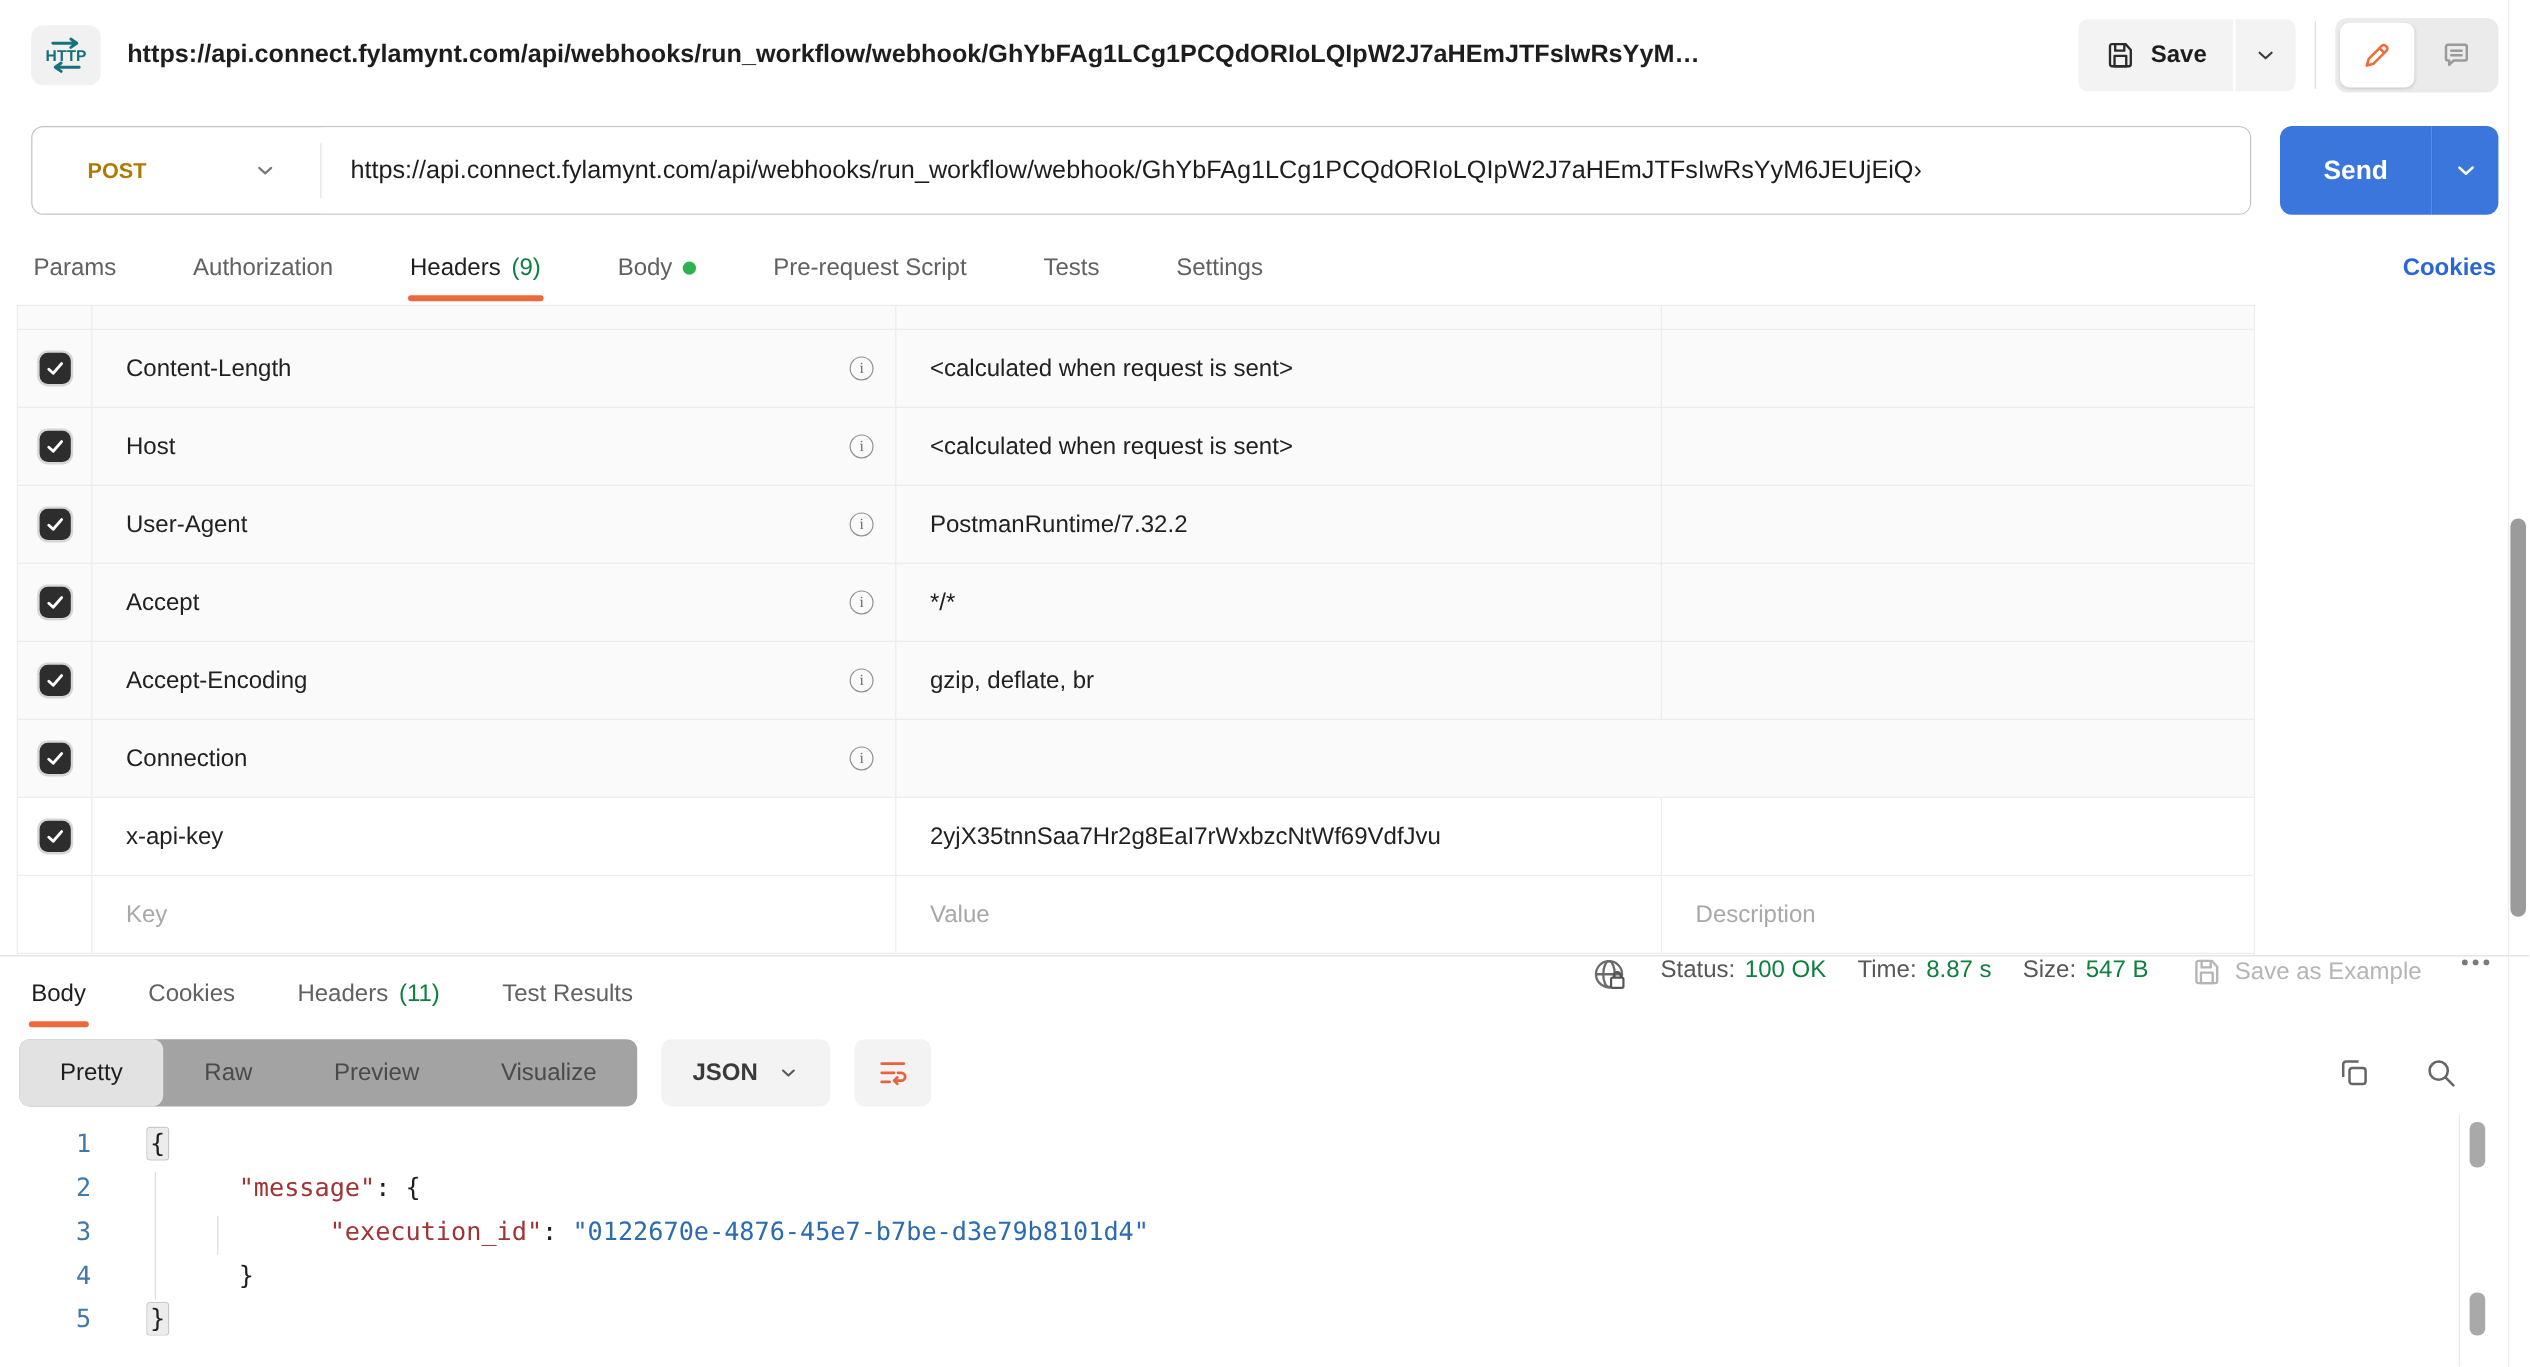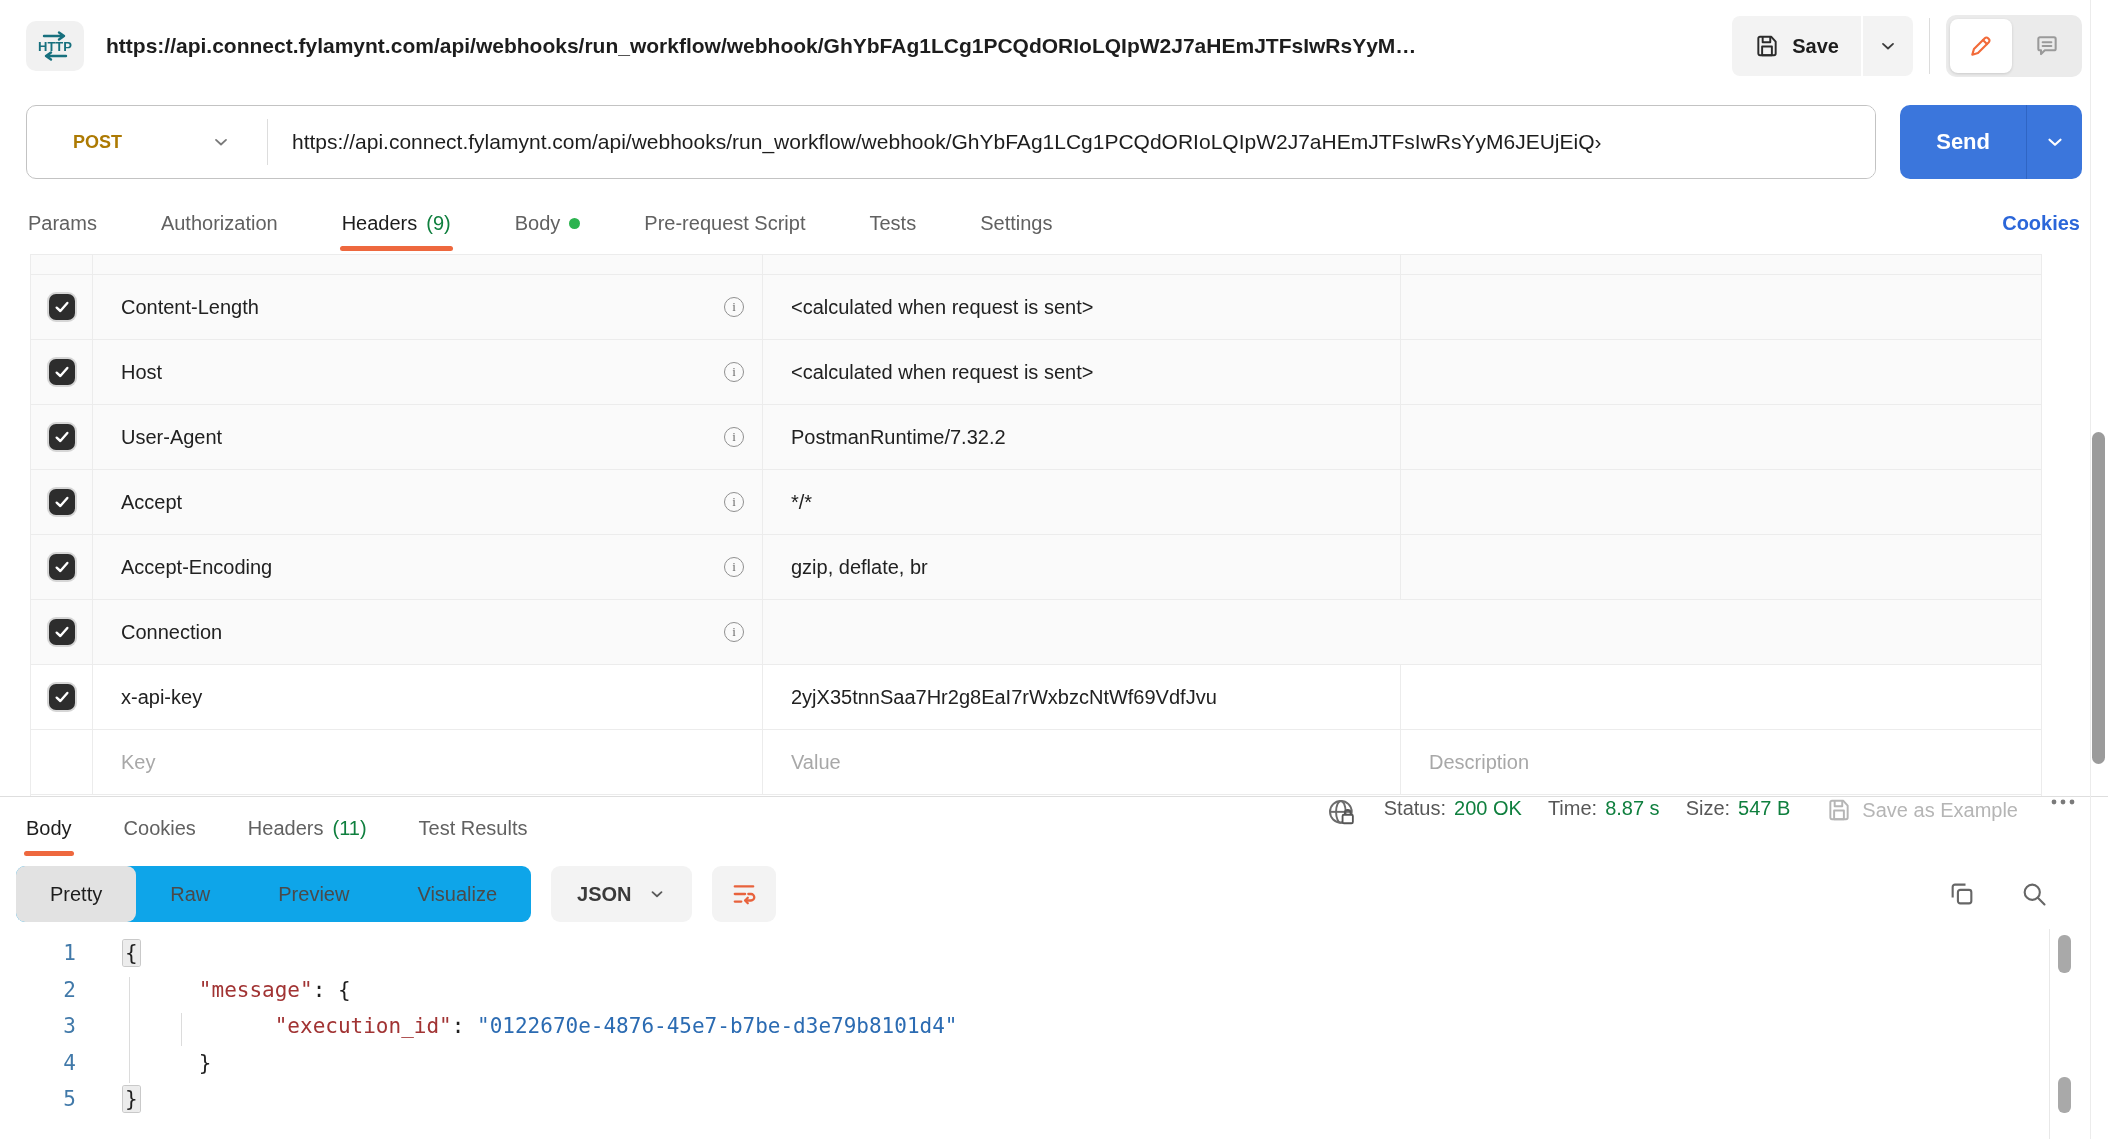--- a/index.html
+++ b/index.html
@@ -46,21 +46,21 @@
   .req-tabs { height:62px; display:flex; align-items:stretch; padding:0 28px; gap:64px; }
   .tab { position:relative; display:flex; align-items:center; gap:9px; font-size:20px; color:#616161; }
   .tab.active { color:#1d1d1d; font-weight:500; }
   .tab.active::after { content:""; position:absolute; left:-2px; right:-2px; bottom:3px;
     height:5px; border-radius:3px; background:#ee683e; }
   .tab .count { color:#0f7f3e; }
   .tab .dot { width:11px; height:11px; border-radius:50%; background:#2cb34f; }
   .cookies-link { margin-left:auto; align-self:center; color:#2b66d9; font-weight:700; font-size:20px; }
 
   
-  .headers-table { margin-left:30px; width:2012px; height:542px; overflow:hidden;
+  .headers-table { margin-left:14px; width:1865px; height:542px; overflow:hidden;
     border-top:1px solid #ececec; border-left:1px solid #ececec; border-right:1px solid #ececec; }
   .h-row { display:grid; grid-template-columns:62px 670px 638px auto; height:65px;
     border-bottom:1px solid #ececec; background:#fafafa; }
   .h-row.white { background:#ffffff; }
   .h-row.sliver { height:20px; }
   .cell { display:flex; align-items:center; font-size:20px; }
   .c-check { justify-content:center; border-right:1px solid #ececec; }
   .c-key { justify-content:space-between; padding:0 18px 0 28px; border-right:1px solid #ececec; }
   .c-val { padding:0 28px; border-right:1px solid #ececec; }
   .c-desc { padding:0 28px; }
@@ -74,21 +74,21 @@
   
   .response { border-top:1px solid #dedede; height:343px; display:flex; flex-direction:column; }
   .resp-head { height:62px; display:flex; align-items:stretch; padding:0 26px; gap:52px; }
   .resp-meta { margin-left:auto; display:flex; align-items:flex-start; gap:26px; }
   .meta-pair { display:flex; align-items:center; gap:8px; font-size:20px; color:#575757; }
   .meta-pair .gv { color:#0f7f3e; }
   .save-example { display:flex; align-items:center; gap:10px; color:#b5b5b5; font-size:20px; margin-left:10px; }
   .more-btn { padding:0 6px; }
 
   .resp-toolbar { height:70px; display:flex; align-items:center; padding:0 16px; gap:20px; }
-  .view-seg { display:flex; background:#0ea5e9; border-radius:9px; height:56px; padding:0;justify-content:center; }
+  .view-seg { display:flex; background:#a3a3a3; border-radius:9px; height:56px; padding:0;justify-content:center; }
   .view-btn { padding:0 34px; display:flex; align-items:center; font-size:20px; color:#4a4a4a; border-radius:9px; }
   .view-btn.active { background:#e2e2e2; color:#1d1d1d; }
   .json-btn { height:56px; background:#f3f3f3; border-radius:9px; display:flex; align-items:center;
     gap:16px; padding:0 26px; font-size:20px; font-weight:600; color:#3a3a3a; }
   .wrap-btn { height:56px; width:64px; background:#f3f3f3; border-radius:9px;
     display:flex; align-items:center; justify-content:center; }
   .resp-tools { margin-left:auto; display:flex; align-items:center; gap:44px; padding-right:44px; }
 
   .code-area { flex:1; position:relative; font-family:"DejaVu Sans Mono", monospace; font-size:21px;
     padding-top:6px; overflow:hidden; }
@@ -365,21 +365,21 @@
     <div class="resp-meta">
       <svg width="32" height="32" viewBox="0 0 28 28" fill="none" stroke="#6b6b6b" stroke-width="1.7">
         <circle cx="13" cy="13" r="9.5"></circle>
         <ellipse cx="13" cy="13" rx="4.2" ry="9.5"></ellipse>
         <path d="M3.5 13 h19"></path>
         <rect x="14.5" y="15.5" width="9" height="7.5" rx="1.2" fill="#ffffff" stroke="#555555" stroke-width="1.6"></rect>
         <path d="M16.5 15.5 v-1.6 a2.5 2.5 0 0 1 5 0 v1.6" fill="none" stroke="#555555" stroke-width="1.6"></path>
       </svg>
       <div class="meta-pair">
         <span>Status:</span>
-        <span class="gv">200 OK</span>
+        <span class="gv">100 OK</span>
       </div>
       <div class="meta-pair">
         <span>Time:</span>
         <span class="gv">8.87 s</span>
       </div>
       <div class="meta-pair">
         <span>Size:</span>
         <span class="gv">547 B</span>
       </div>
       <button class="save-example">

